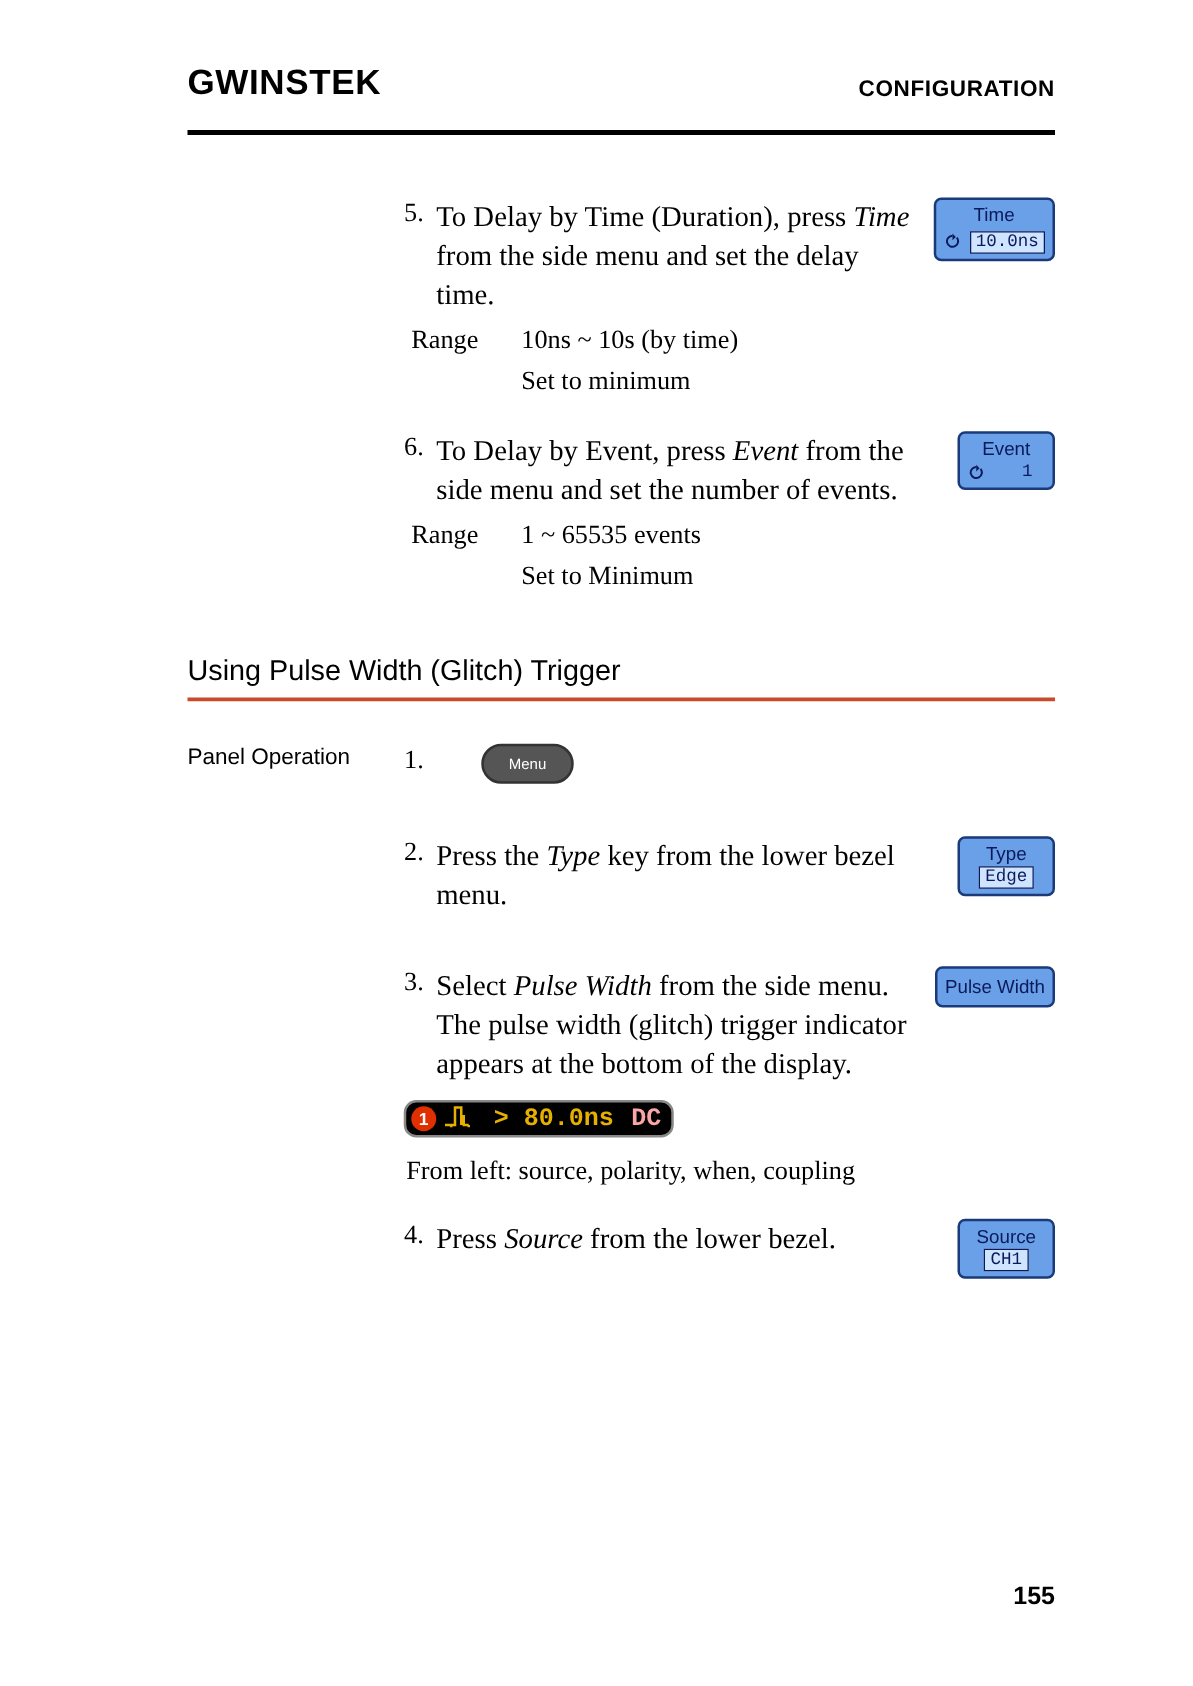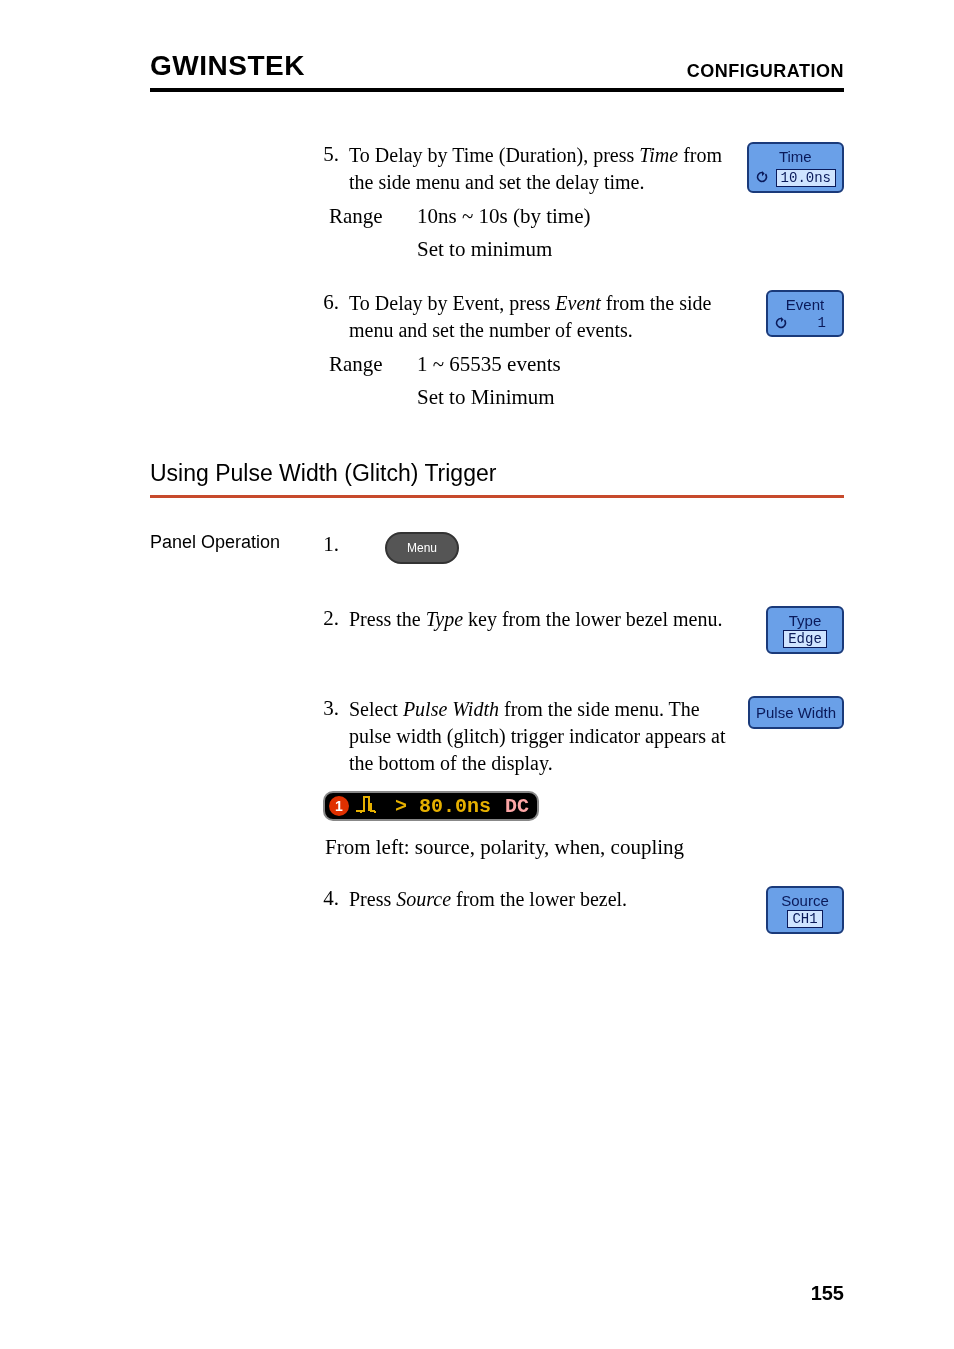--- a/index.html
+++ b/index.html
@@ -14,21 +14,21 @@
   .page {
     padding: 50px 110px 40px 150px;
     position: relative;
     min-height: 1349px;
   }
   .header {
     display: flex;
     justify-content: space-between;
     align-items: flex-end;
     border-bottom: 4px solid #000;
-    padding-bottom: 6px;
+    padding-bottom: 22px;
     margin-bottom: 50px;
   }
   .brand {
     font-family: Arial, sans-serif;
     font-weight: 900;
     font-size: 28px;
     letter-spacing: 0.5px;
   }
   .brand .u { position: relative; }
   .config-label {
@@ -37,21 +37,21 @@
     font-size: 18px;
     letter-spacing: 0.5px;
   }
 
   .row { display: flex; align-items: flex-start; }
   .col-side { width: 165px; flex-shrink: 0; font-family: Arial, sans-serif; font-size: 18px; }
   .col-main { flex: 1; }
 
   .step { display: flex; align-items: flex-start; margin-bottom: 6px; }
   .step-num { width: 24px; text-align: right; font-size: 21px; margin-right: 10px; flex-shrink:0; }
-  .step-body { flex: 1; font-size: 20px; line-height: 1.35; }
+  .step-body { flex: 1; font-size: 23px; line-height: 1.35; }
   .step-widget { width: 100px; flex-shrink: 0; margin-left: 10px; display:flex; justify-content:flex-end; align-items:flex-start; }
 
   .subrow { display: flex; margin: 8px 0 4px 14px; font-size: 21px; }
   .subrow .lbl { width: 88px; }
   .subrow .val { flex:1; }
 
   .section-gap { height: 46px; }
 
   .section-title {
     font-family: Arial, sans-serif;
@@ -133,21 +133,21 @@
     font-size: 14px; display:flex; align-items:center; justify-content:center;
     font-weight: bold;
   }
   .indicator .pol { letter-spacing: -2px; }
   .indicator .dc { color:#fca5a5; margin-left: 8px; }
 
   .caption { font-size: 21px; margin: 6px 0 26px 10px; }
 
   .page-num {
     position: absolute;
-    bottom: 44px;
+    bottom: 60px;
     right: 110px;
     font-family: Arial, sans-serif;
     font-weight: 700;
     font-size: 20px;
   }
 
   .softbtn.simple { padding: 4px 8px; font-size:15px; }
   .softbtn.simple .value-box { margin-top:1px; }
 </style>
 </head>

